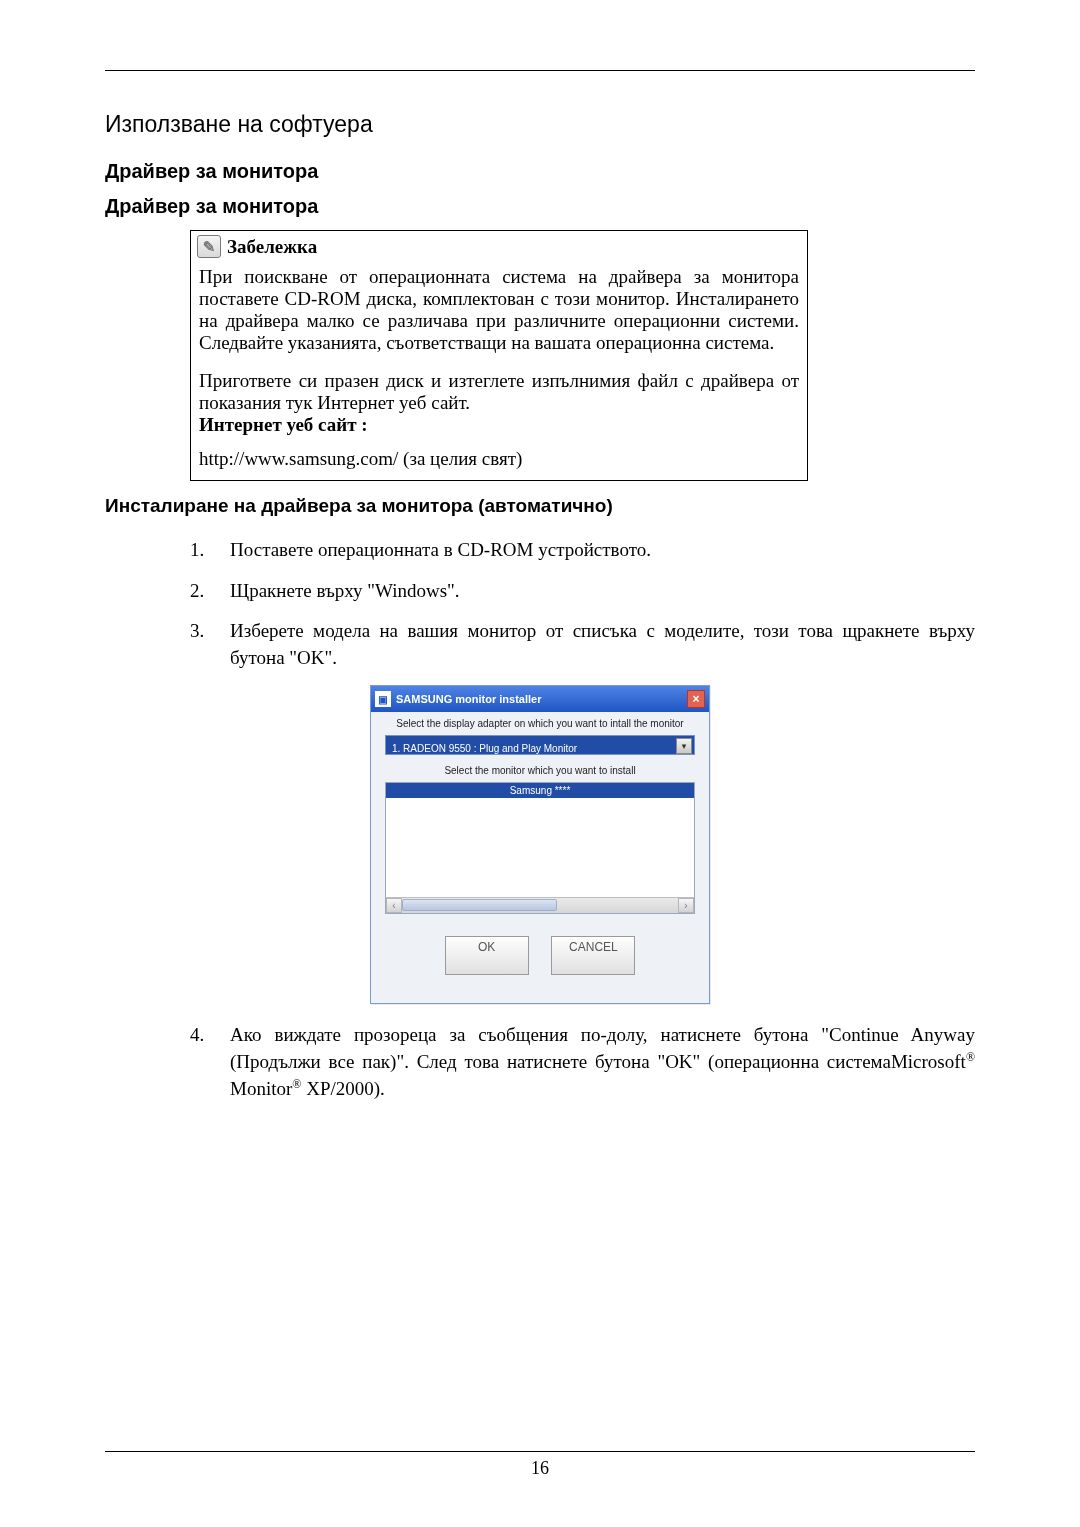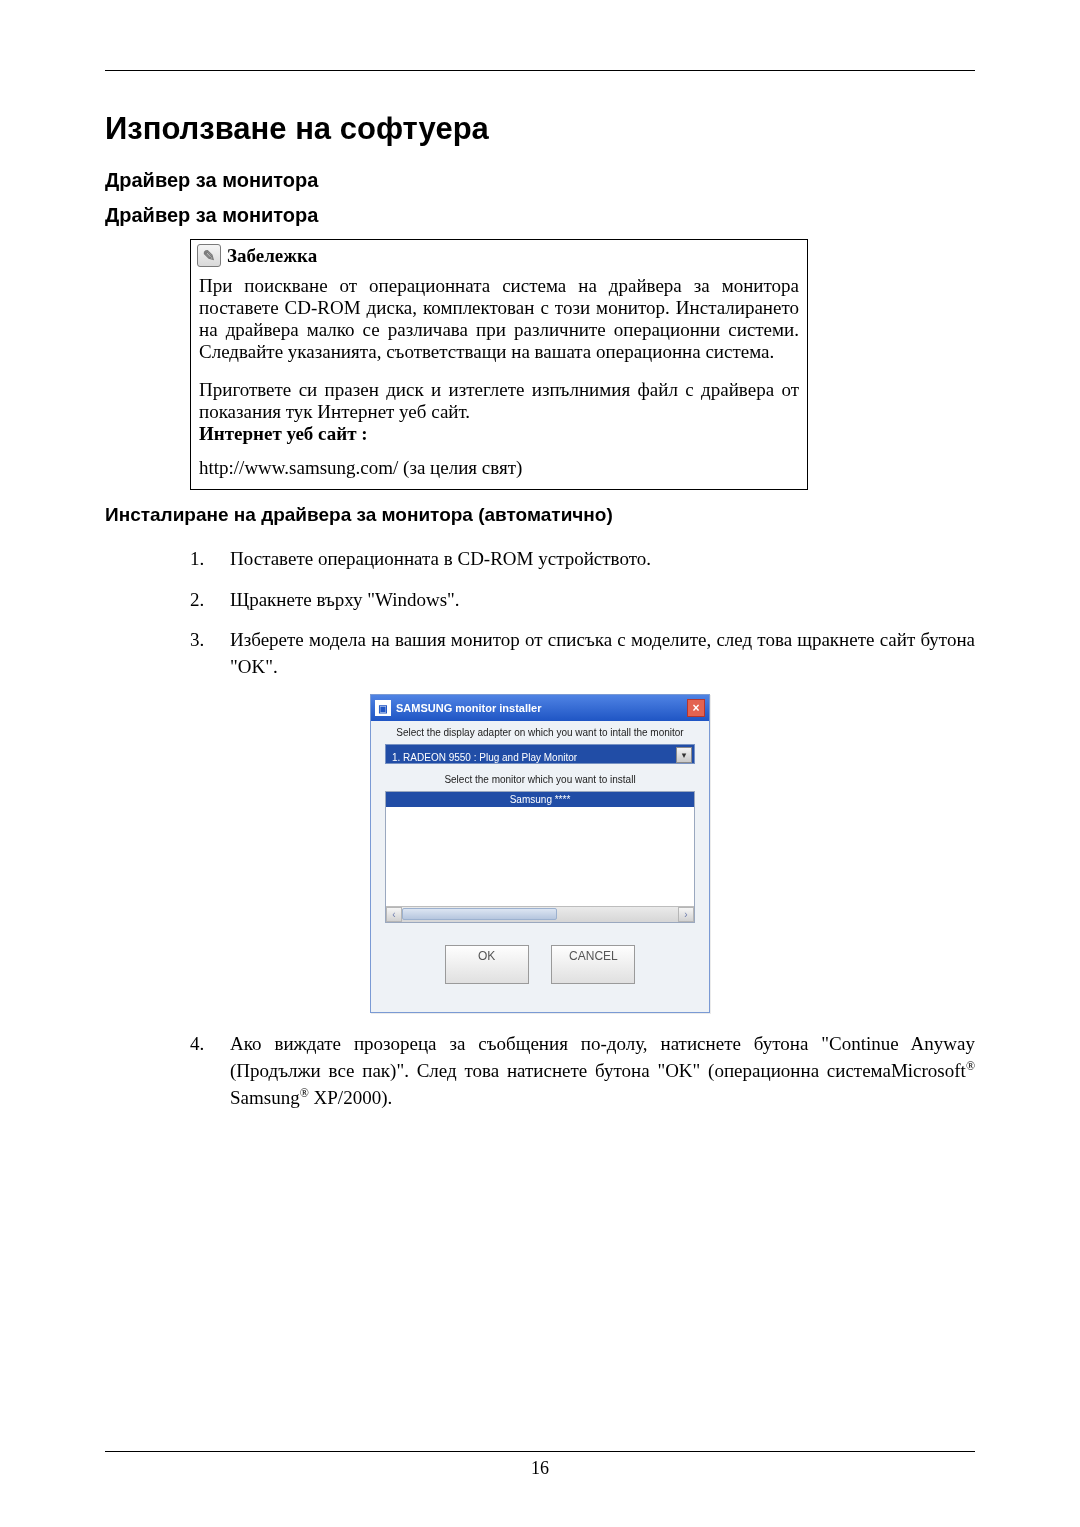--- a/index.html
+++ b/index.html
@@ -12,22 +12,22 @@
     position:relative;
     font-family:"Times New Roman", serif;
     color:#000;
   }
   .hr-top {
     border-top:1.5px solid #000;
     margin-bottom:40px;
   }
   h1.main-title {
     font-family:Arial, Helvetica, sans-serif;
-    font-weight:bold;
-    font-size:31px;
+    font-weight:normal;
+    font-size:23px;
     margin:0 0 22px 0;
   }
   h2.sec-h {
     font-family:Arial, Helvetica, sans-serif;
     font-weight:bold;
     font-size:20px;
     margin:0 0 12px 0;
   }
   h3.sec-h3 {
     font-family:Arial, Helvetica, sans-serif;
@@ -200,21 +200,21 @@
     <li>
       <span class="num">1.</span>
       <span class="txt">Поставете операционната в CD-ROM устройството.</span>
     </li>
     <li>
       <span class="num">2.</span>
       <span class="txt">Щракнете върху "Windows".</span>
     </li>
     <li>
       <span class="num">3.</span>
-      <span class="txt">Изберете модела на вашия монитор от списъка с моделите, след това щракнете сайт бутона "OK".</span>
+      <span class="txt">Изберете модела на вашия монитор от списъка с моделите, този това щракнете върху бутона "OK".</span>
     </li>
   </ol>
 
   <div class="installer-wrap">
     <div class="dlg">
       <div class="dlg-title">
         <span class="t-icon">▣</span>
         <span class="t-text">SAMSUNG monitor installer</span>
         <span class="dlg-close">×</span>
       </div>
@@ -240,21 +240,21 @@
           <span class="dlg-btn">CANCEL</span>
         </div>
       </div>
     </div>
   </div>
 
   <ol class="ol-list">
     <li>
       <span class="num">4.</span>
       <span class="txt">
-        <span>Ако виждате прозореца за съобщения по-долу, натиснете бутона "Continue Anyway (Продължи все пак)". След това натиснете бутона "OK" (операционна системаMicrosoft</span><sup>®</sup><span> Samsung</span><sup>®</sup><span> XP/2000).</span>
+        <span>Ако виждате прозореца за съобщения по-долу, натиснете бутона "Continue Anyway (Продължи все пак)". След това натиснете бутона "OK" (операционна системаMicrosoft</span><sup>®</sup><span> Monitor</span><sup>®</sup><span> XP/2000).</span>
       </span>
     </li>
   </ol>
 
   <div class="footer">
     <div class="hr-bot"></div>
     <span>16</span>
   </div>
 </div>
 

